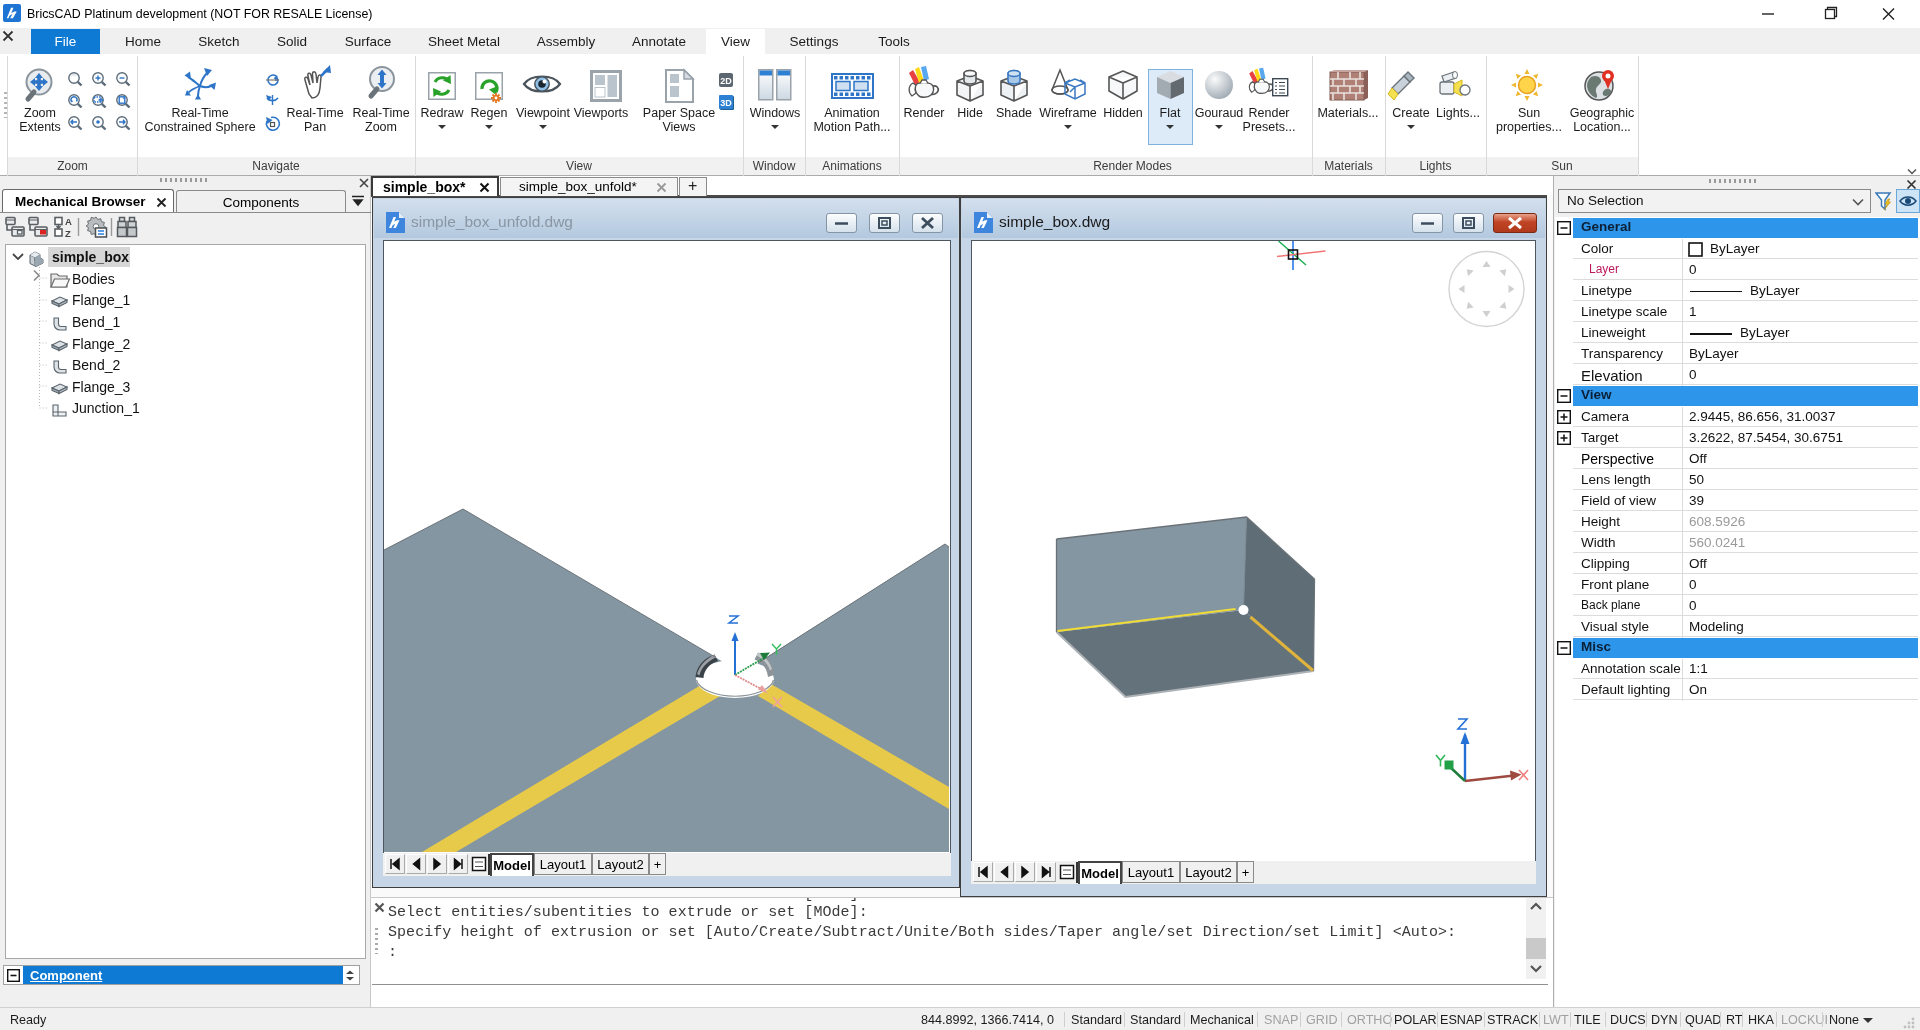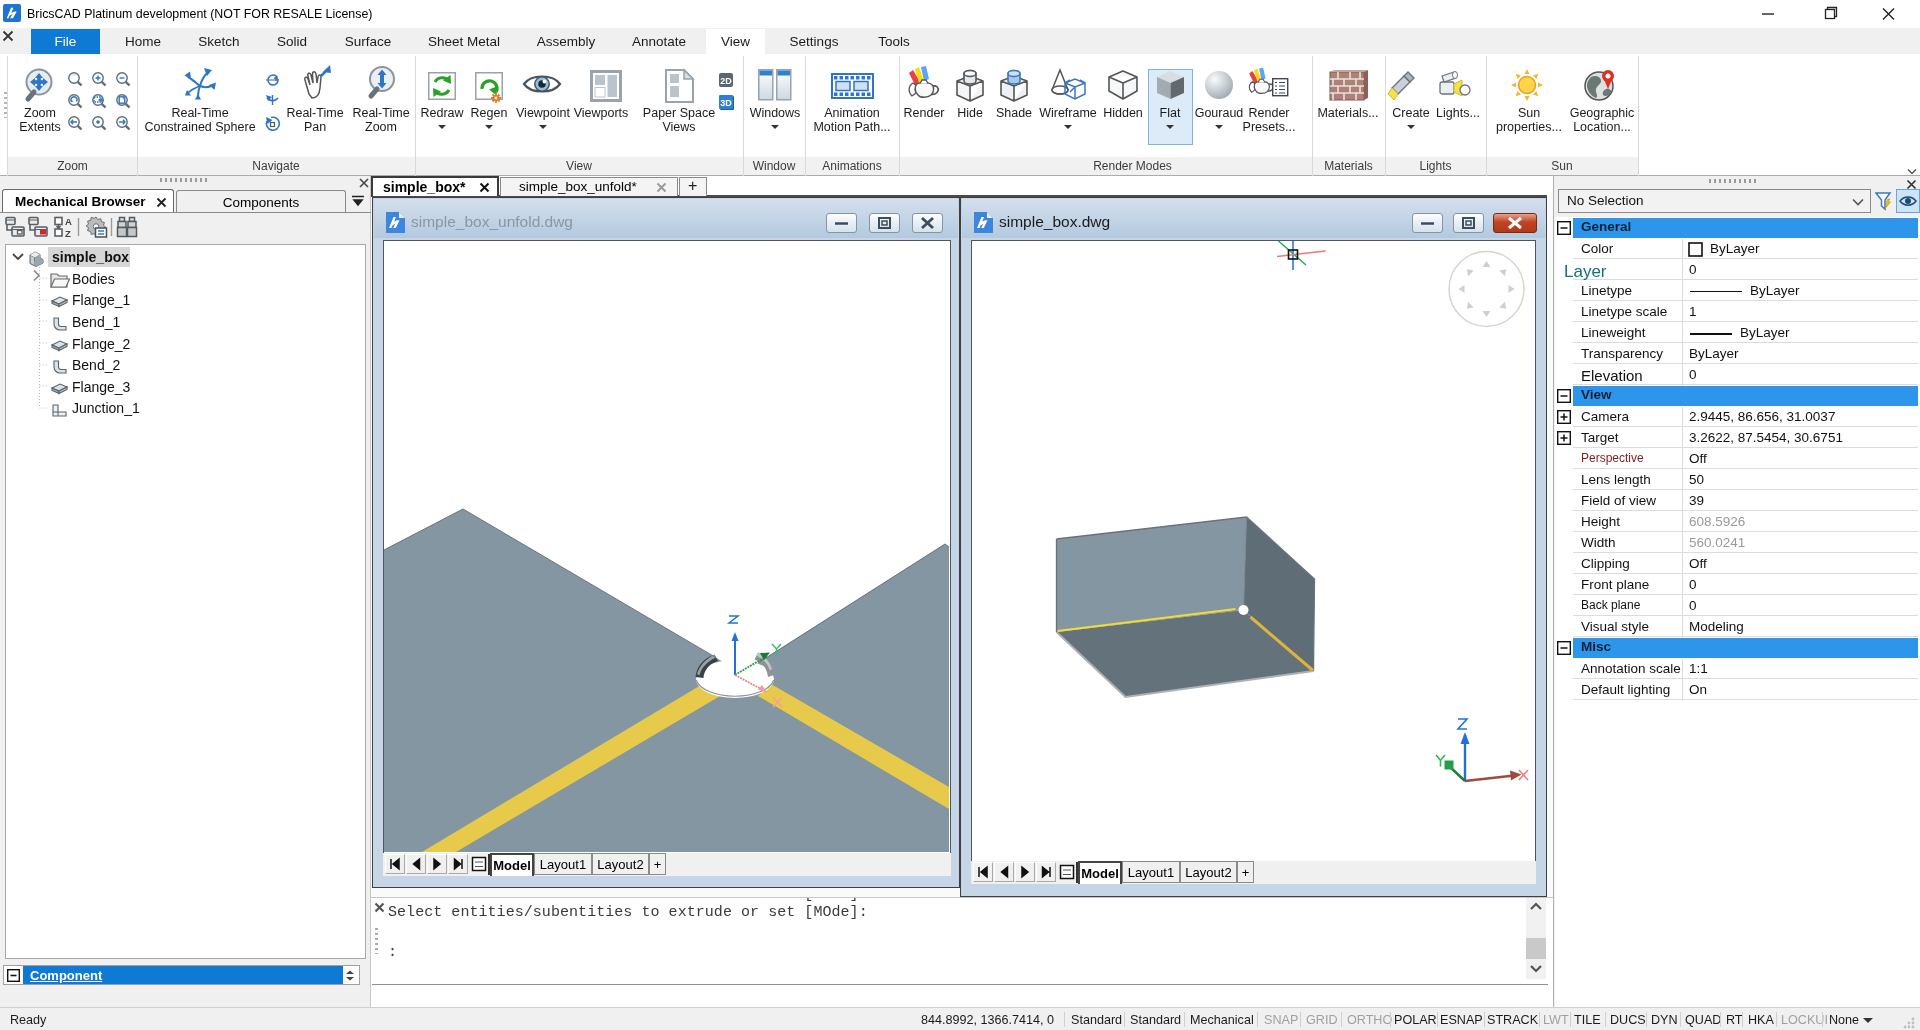--- a/index.html
+++ b/index.html
@@ -614,20 +614,21 @@
       </div>
     </div>
 
     <div id="cmdpanel" class="abs mono" style="left:0;top:721px;width:1182px;height:110px;background:#fff;border-top:1px solid #c8c8c8;overflow:hidden;">
       <svg style="position:absolute;left:3px;top:4px" width="11" height="11">
           <path d="M1.5 1.5 L9.5 9.5 M9.5 1.5 L1.5 9.5" stroke="#555" stroke-width="2.2"></path>
         </svg>
       <div class="abs" style="left:4px;top:30px;width:3px;height:26px;background:repeating-linear-gradient(#aaa 0 2px,transparent 2px 5px);"></div>
       <div class="abs cmdtxt" style="left:17px;top:-13px;">Select entities/subentities to extrude or set [MOde]:</div>
       <div class="abs cmdtxt" style="left:17px;top:5px;">Select entities/subentities to extrude or set [MOde]:</div>
+      <div class="abs cmdtxt" style="left:17px;top:25px;">Specify height of extrusion or set [Auto/Create/Subtract/Unite/Both sides/Taper angle/set Direction/set Limit] &lt;Auto&gt;:</div>
       <div class="abs cmdtxt" style="left:17px;top:45px;">:</div>
       <div class="abs" style="left:1155px;top:0px;width:20px;height:81px;background:#f1f1f1;"></div>
       <svg class="abs" style="left:1155px;top:2px" width="20" height="14">
           <path d="M5 9 l5 -5 l5 5" stroke="#555" stroke-width="2.2" fill="none"></path>
         </svg>
       <svg class="abs" style="left:1155px;top:64px" width="20" height="14">
           <path d="M5 4 l5 5 l5 -5" stroke="#555" stroke-width="2.2" fill="none"></path>
         </svg>
       <div class="abs" style="left:1155px;top:40px;width:20px;height:21px;background:#c9c9c9;"></div>
       <div class="abs" style="left:1px;top:86px;width:1176px;height:1px;background:#909090;"></div>
@@ -787,21 +788,21 @@
         <rect x="0.7" y="0.7" width="12.6" height="12.6" fill="#fff" stroke="#111" stroke-width="1.4"></rect>
         <path d="M3.5 7 h7" stroke="#111" stroke-width="1.5"></path>
       </svg>
       <div class="abs" style="left:19px;top:62.6px;width:345px;height:20px;border-bottom:1px solid #dcdcdc;"></div>
       <div class="abs" style="left:27px;top:64.6px;font-size:13.5px;color:#111;">Color</div>
       <svg class="abs" style="left:134px;top:65.6px" width="15" height="15">
         <rect x="1" y="1" width="13" height="13" fill="#fff" stroke="#111" stroke-width="1.6"></rect>
       </svg>
       <div class="abs" style="left:156px;top:64.6px;font-size:13.5px;color:#111;">ByLayer</div>
       <div class="abs" style="left:19px;top:83.6px;width:345px;height:20px;border-bottom:1px solid #dcdcdc;"></div>
-      <div class="abs" style="left:10px;top:85.6px;font-size:17px;color:#0f766e;">Layer</div>
+      <div class="abs" style="left:35px;top:85.6px;font-size:12px;color:#be185d;">Layer</div>
       <div class="abs" style="left:135px;top:85.6px;font-size:13.5px;color:#111;">0</div>
       <div class="abs" style="left:19px;top:104.6px;width:345px;height:20px;border-bottom:1px solid #dcdcdc;"></div>
       <div class="abs" style="left:27px;top:106.6px;font-size:13.5px;color:#111;">Linetype</div>
       <div class="abs" style="left:136px;top:114.6px;width:52px;height:1.5px;background:#111;"></div>
       <div class="abs" style="left:196px;top:106.6px;font-size:13.5px;color:#111;">ByLayer</div>
       <div class="abs" style="left:19px;top:125.6px;width:345px;height:20px;border-bottom:1px solid #dcdcdc;"></div>
       <div class="abs" style="left:27px;top:127.6px;font-size:13.5px;color:#111;">Linetype scale</div>
       <div class="abs" style="left:135px;top:127.6px;font-size:13.5px;color:#111;">1</div>
       <div class="abs" style="left:19px;top:146.6px;width:345px;height:20px;border-bottom:1px solid #dcdcdc;"></div>
       <div class="abs" style="left:27px;top:148.6px;font-size:13.5px;color:#111;">Lineweight</div>
@@ -827,21 +828,21 @@
         <path d="M3.5 7 h7 M7 3.5 v7" stroke="#111" stroke-width="1.5"></path>
       </svg>
       <div class="abs" style="left:19px;top:251.6px;width:345px;height:20px;border-bottom:1px solid #dcdcdc;"></div>
       <div class="abs" style="left:27px;top:253.6px;font-size:13.5px;color:#111;">Target</div>
       <div class="abs" style="left:135px;top:253.6px;font-size:13.5px;color:#111;">3.2622, 87.5454, 30.6751</div>
       <svg class="abs" style="left:3px;top:254.6px" width="14" height="14">
         <rect x="0.7" y="0.7" width="12.6" height="12.6" fill="#fff" stroke="#111" stroke-width="1.4"></rect>
         <path d="M3.5 7 h7 M7 3.5 v7" stroke="#111" stroke-width="1.5"></path>
       </svg>
       <div class="abs" style="left:19px;top:272.6px;width:345px;height:20px;border-bottom:1px solid #dcdcdc;"></div>
-      <div class="abs" style="left:27px;top:274.6px;font-size:12px;color:#7f1d1d;">Perspective</div>
+      <div class="abs" style="left:27px;top:274.6px;font-size:14px;color:#000000;">Perspective</div>
       <div class="abs" style="left:135px;top:274.6px;font-size:13.5px;color:#111;">Off</div>
       <div class="abs" style="left:19px;top:293.6px;width:345px;height:20px;border-bottom:1px solid #dcdcdc;"></div>
       <div class="abs" style="left:27px;top:295.6px;font-size:13.5px;color:#111;">Lens length</div>
       <div class="abs" style="left:135px;top:295.6px;font-size:13.5px;color:#111;">50</div>
       <div class="abs" style="left:19px;top:314.6px;width:345px;height:20px;border-bottom:1px solid #dcdcdc;"></div>
       <div class="abs" style="left:27px;top:316.6px;font-size:13.5px;color:#111;">Field of view</div>
       <div class="abs" style="left:135px;top:316.6px;font-size:13.5px;color:#111;">39</div>
       <div class="abs" style="left:19px;top:335.6px;width:345px;height:20px;border-bottom:1px solid #dcdcdc;"></div>
       <div class="abs" style="left:27px;top:337.6px;font-size:13.5px;color:#111;">Height</div>
       <div class="abs" style="left:135px;top:337.6px;font-size:13.5px;color:#9a9a9a;">608.5926</div>

